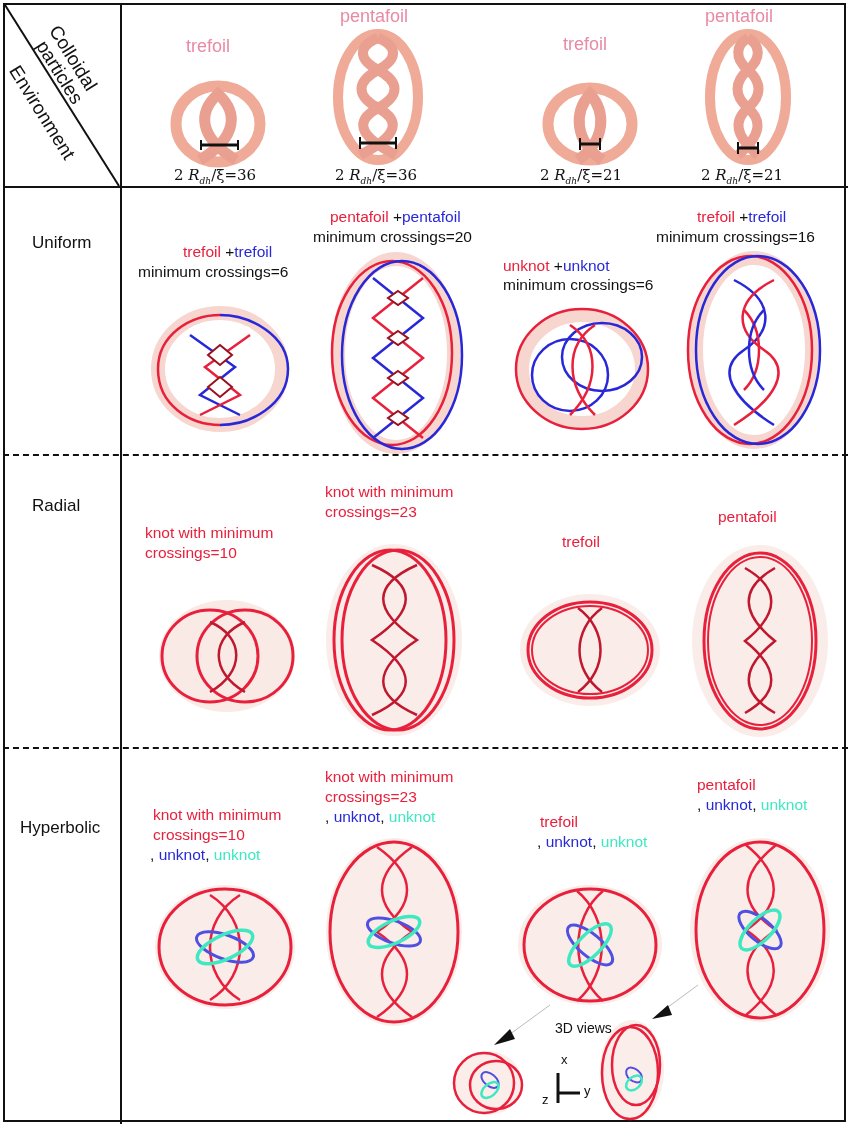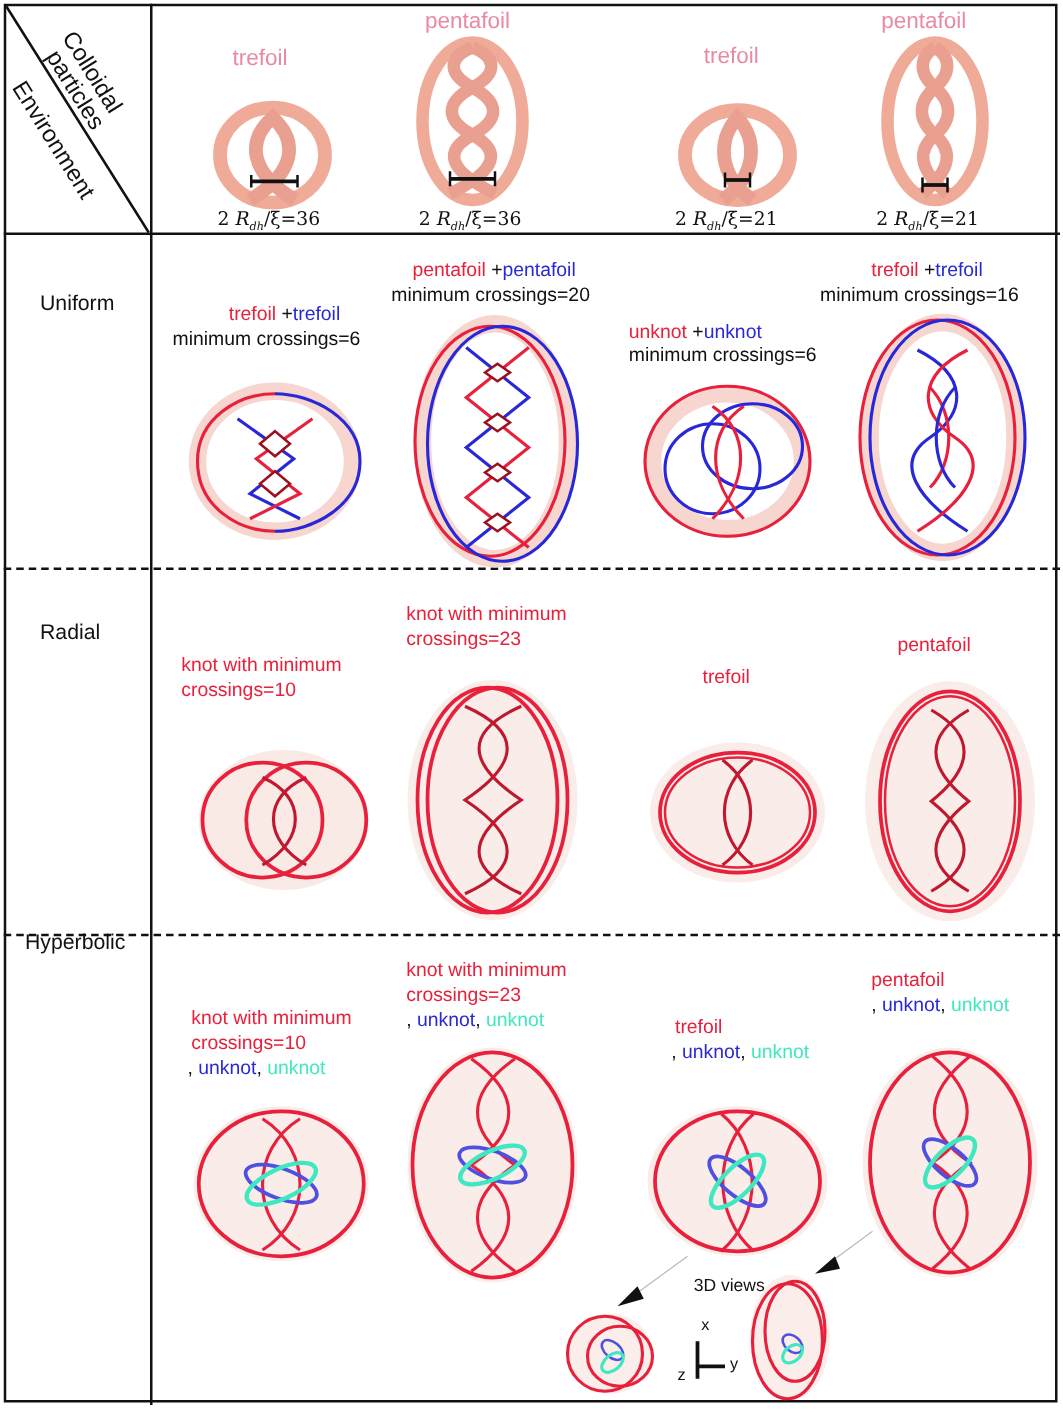--- a/index.html
+++ b/index.html
@@ -211,21 +211,21 @@
   <div class="abs lbl red" style="left:718px; top:507px">pentafoil</div>
   <svg class="knot" style="left:690px; top:543px" width="140" height="195">
     <ellipse cx="70" cy="98" rx="68" ry="96" fill="#f6dcd6" opacity="0.55"></ellipse>
     <ellipse cx="70" cy="98" rx="56" ry="88" fill="none" stroke="#e8203c" stroke-width="3"></ellipse>
     <ellipse cx="70" cy="98" rx="52" ry="84" fill="none" stroke="#e8203c" stroke-width="2"></ellipse>
     <path d="M55 25 C 90 45, 90 70, 55 98 C 90 126, 90 150, 55 170" fill="none" stroke="#c0182e" stroke-width="2.5"></path>
     <path d="M85 25 C 50 45, 50 70, 85 98 C 50 126, 50 150, 85 170" fill="none" stroke="#c0182e" stroke-width="2.5"></path>
   </svg>
 </div>
 
-<div class="abs row-label" style="left:20px; top:744px">Hyperbolic</div>
+<div class="abs row-label" style="left:20px; top:818px">Hyperbolic</div>
 
 <div>
   <div class="abs lbl red" style="left:153px; top:805px">knot with minimum</div>
   <div class="abs lbl red" style="left:153px; top:825px">crossings=10</div>
   <div class="abs lbl" style="left:150px; top:845px">
     <span class="black">, </span><span class="blue">unknot</span><span class="black">, </span><span class="cyan">unknot</span>
   </div>
   <svg class="knot" style="left:150px; top:880px" width="150" height="135">
     <ellipse cx="75" cy="67" rx="70" ry="62" fill="#f6dcd6" opacity="0.55"></ellipse>
     <ellipse cx="75" cy="67" rx="66" ry="58" fill="none" stroke="#e8203c" stroke-width="3"></ellipse>

